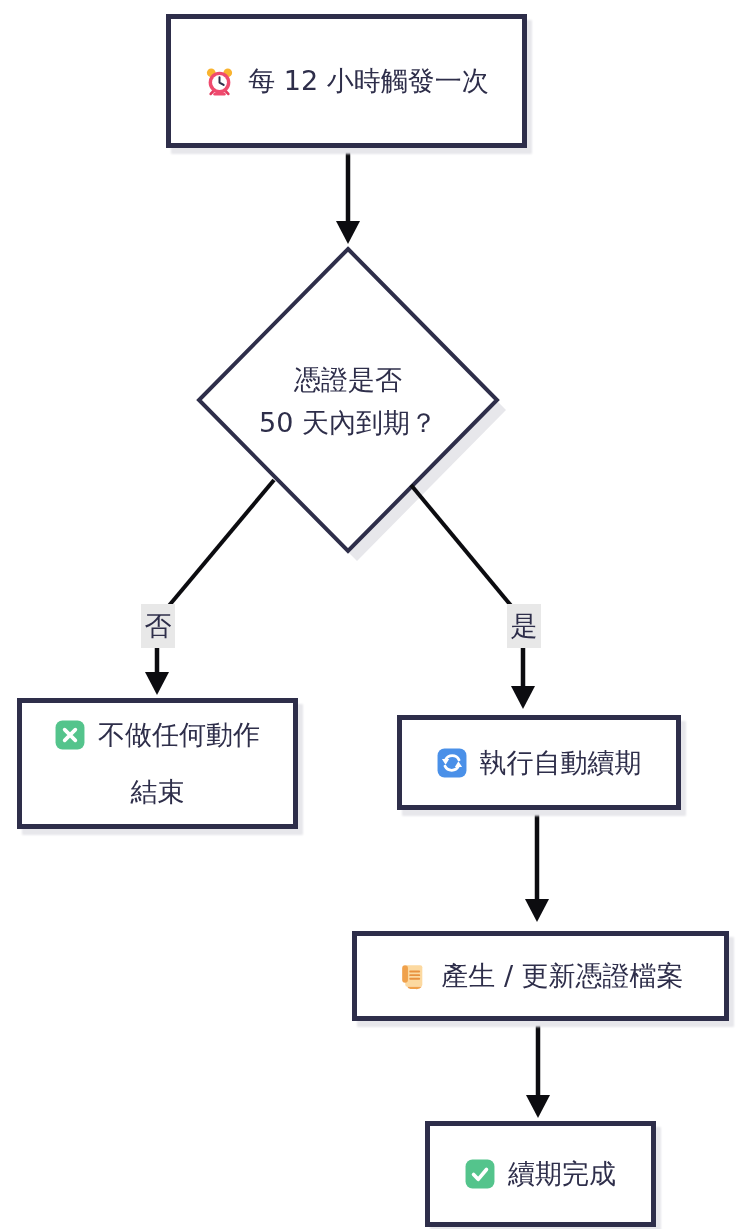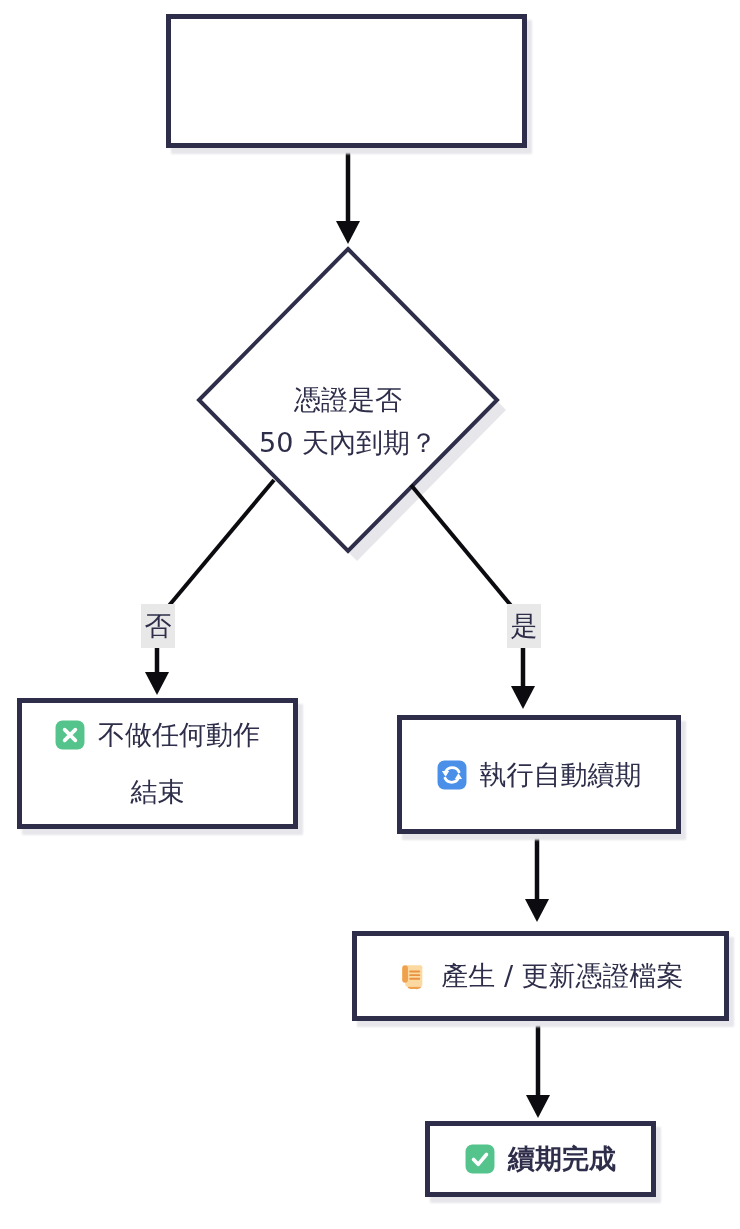--- a/index.html
+++ b/index.html
@@ -25,26 +25,26 @@
     border:5px solid var(--border,#2e2e4a);
     box-shadow:5px 6px 2px var(--shadow,#e7e7eb);
     display:flex; flex-direction:column; align-items:center; justify-content:center;
     gap:9px; font-size:27px; color:var(--text,#2e2e4a); text-align:center;
   }
   .node .row { display:flex; align-items:center; justify-content:center; gap:13px; line-height:40px; white-space:nowrap; }
   .icon { display:inline-flex; flex:0 0 auto; }
 
   #node-trigger   { left:166px; top:14px;   width:361px; height:134px; }
   #node-no-action { left:17px;  top:698px;  width:281px; height:131px; gap:17px; }
-  #node-renew     { left:397px; top:715px;  width:284px; height:119px;  }
+  #node-renew     { left:397px; top:715px;  width:284px; height:95px;  }
   #node-files     { left:352px; top:931px;  width:377px; height:90px;  }
-  #node-done      { left:425px; top:1121px; width:231px; height:76px;font-weight:bold;  }
+  #node-done      { left:425px; top:1121px; width:231px; height:106px;  }
 
   #diamond-text {
-    position:absolute; left:199px; top:378px; width:298px;
+    position:absolute; left:199px; top:358px; width:298px;
     font-size:27px; line-height:43px; text-align:center; color:var(--text,#2e2e4a);
   }
 
   .edge-label {
     position:absolute; width:34px; height:44px;
     background:var(--label-bg,#e8e8e8); color:var(--text,#2e2e4a);
     font-size:27px; line-height:44px; text-align:center;
   }
   #label-no  { left:141px; top:604px; }
   #label-yes { left:507px; top:604px; }
@@ -73,20 +73,35 @@
     <polygon class="head" points="523,709 511,686 535,686"></polygon>
 
     <path class="edge" d="M537 809 L537 904"></path>
     <polygon class="head" points="537,922 525,899 549,899"></polygon>
 
     <path class="edge" d="M538 1021 L538 1100"></path>
     <polygon class="head" points="538,1118 526,1095 550,1095"></polygon>
   </svg>
 
   <div class="node" id="node-trigger">
+    <div class="row">
+      <span class="icon">
+        <svg width="31" height="31" viewBox="0 0 30 30">
+          <circle cx="7" cy="6.5" r="4.2" fill="var(--icon-yellow)"></circle>
+          <circle cx="23" cy="6.5" r="4.2" fill="var(--icon-yellow)"></circle>
+          <path d="M6.5 27 l3.2-3.4" stroke="var(--icon-pink-dark)" stroke-width="2.6" stroke-linecap="round"></path>
+          <path d="M23.5 27 l-3.2-3.4" stroke="var(--icon-pink-dark)" stroke-width="2.6" stroke-linecap="round"></path>
+          <circle cx="15" cy="16" r="10.5" fill="var(--icon-pink)"></circle>
+          <circle cx="15" cy="16" r="7.2" fill="#ffffff"></circle>
+          <path d="M15 10.8 V16 L19 18.3" stroke="var(--text)" stroke-width="1.9" fill="none" stroke-linecap="round" stroke-linejoin="round"></path>
+          <rect x="9" y="26" width="12" height="2.6" rx="1.3" fill="var(--icon-pink)"></rect>
+        </svg>
+      </span>
+      <span>每 12 小時觸發一次</span>
+    </div>
   </div>
 
   <div id="diamond-text">
     <div>憑證是否</div>
     <div>50 天內到期？</div>
   </div>
 
   <div class="edge-label" id="label-no">否</div>
   <div class="edge-label" id="label-yes">是</div>
 

